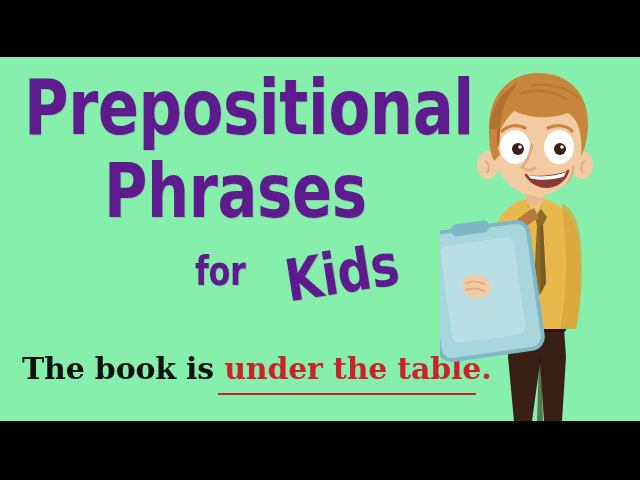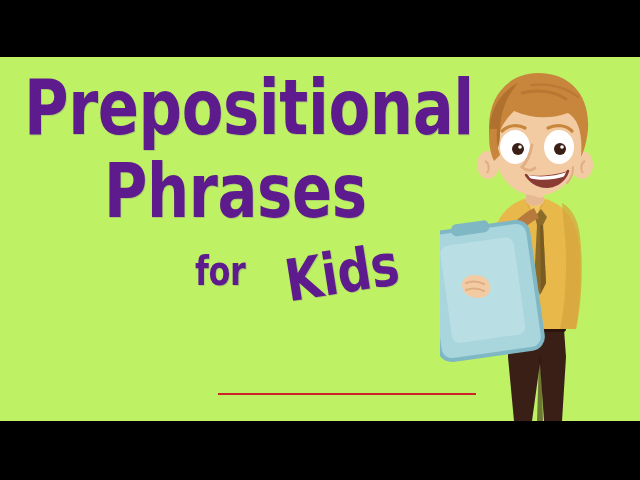--- a/index.html
+++ b/index.html
@@ -26,21 +26,21 @@
   .bar-top    { top: 0;     height: 57px; }
   .bar-bottom { top: 421px; height: 59px; }
 
   
   #slide {
     position: absolute;
     left: 0;
     top: 57px;
     width: 640px;
     height: 364px;
-    background: #bef264;
+    background: #86efac;
     overflow: hidden;
   }
 
   
   .title-line {
     position: absolute;
     color: #5E1B8D;
     font-family: "DejaVu Sans", sans-serif;
     font-weight: bold;
     white-space: nowrap;
@@ -124,20 +124,21 @@
   <div id="slide">
 
     <div class="title-line" id="title-1">Prepositional</div>
 
     <div class="title-line" id="title-2">Phrases</div>
 
     <div class="title-line" id="title-for">for</div>
 
     <div class="title-line" id="title-kids">Kids</div>
 
+    <div id="sentence"><span class="plain">The book is </span><span class="highlight">under the table.</span></div>
 
     <div id="underline"></div>
 
     <div id="character">
       <svg width="200" height="364" viewBox="0 0 200 364" xmlns="http://www.w3.org/2000/svg">
 
         <g>
           <path d="M68 272 L124 272 L126 300 L122 364 L104 364 L100 306
                    L92 364 L74 364 L68 300 Z" fill="#3A1F17"></path>
           <path d="M99 300 L101 300 L103 364 L97 364 Z" fill="#2B140E" opacity="0.55"></path>

